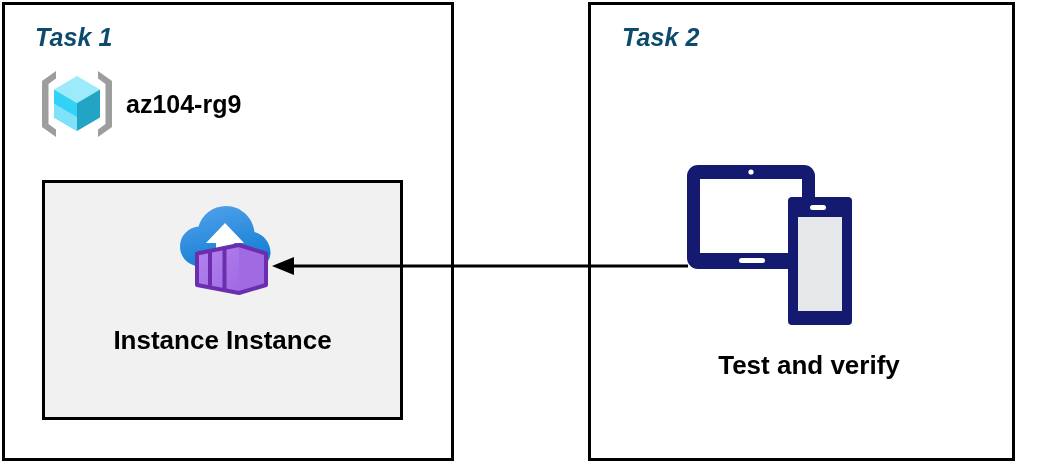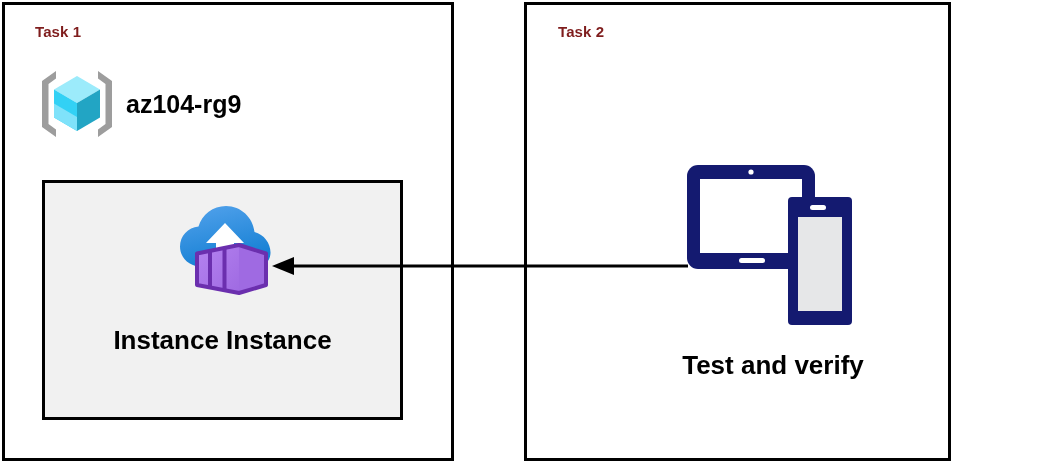--- a/index.html
+++ b/index.html
@@ -28,33 +28,34 @@
     border: 3px solid #000000;
     box-sizing: border-box;
   }
   #panel-task1 {
     left: 2px;
     top: 2px;
     width: 452px;
     height: 459px;
   }
   #panel-task2 {
-    left: 524px;
+    left: 588px;
     top: 2px;
     width: 427px;
     height: 459px;
   }
 
   .panel-title {
     position: absolute;
-    font-size: 15px;
-    font-weight: bold;
-    color: #7f1d1d;
+    font-size: 25px;
+    font-weight: bold;
+    color: #0c4a6e;
     letter-spacing: 0.1px;
     white-space: nowrap;
+    font-style: italic;
   }
   #title-task1 { left: 30px; top: 18px; }
   #title-task2 { left: 31px; top: 18px; }
 
   
   #rg-row {
     position: absolute;
     left: 31px;
     top: 58px;
     display: flex;
@@ -106,21 +107,21 @@
   #device-icon {
     position: absolute;
     left: 684px;
     top: 162px;
     width: 180px;
     height: 166px;
     display: block;
   }
   #device-label {
     position: absolute;
-    left: 548px;
+    left: 584px;
     top: 350px;
     width: 450px;
     text-align: center;
     font-size: 26px;
     font-weight: bold;
     color: #000000;
     white-space: nowrap;
   }
 
   

